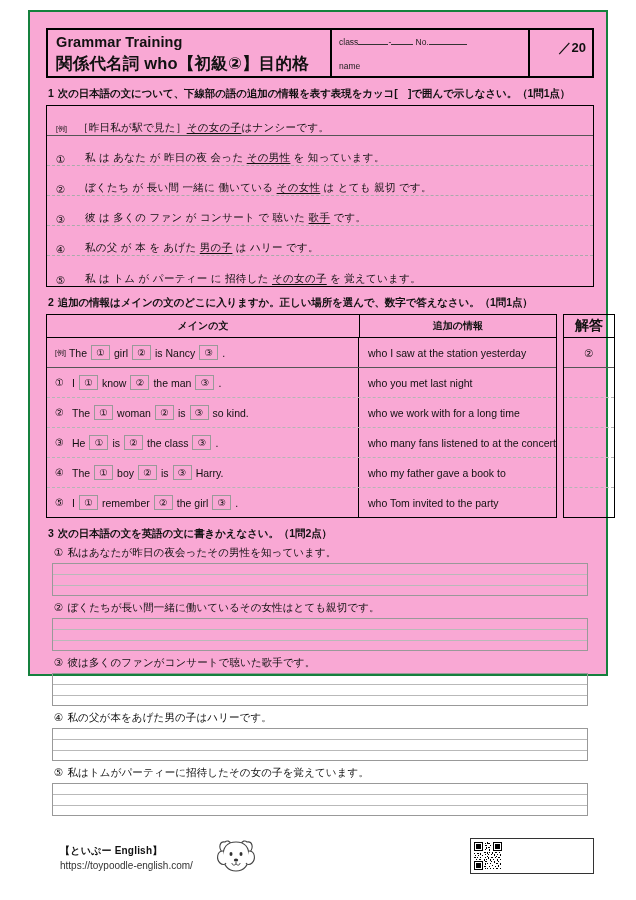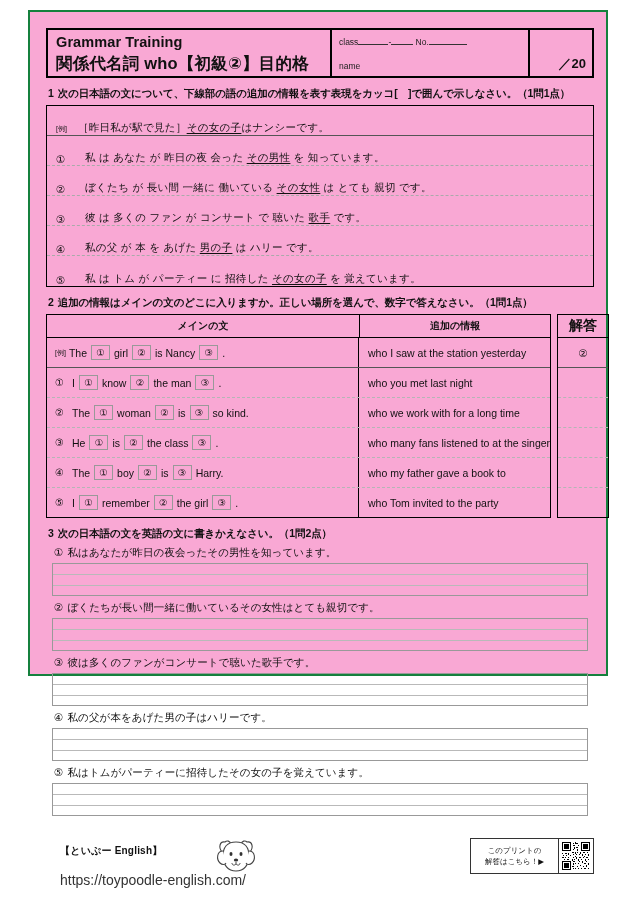--- a/index.html
+++ b/index.html
@@ -82,21 +82,21 @@
   .u-b { width: 22px; }
   .u-c { width: 38px; }
   .hdr-score {
     flex: 0 0 62px;
     position: relative;
     box-sizing: border-box;
   }
   .hdr-score .s {
     position: absolute;
     right: 6px;
-    bottom: 3px;
+    bottom: 19px;
     font-size: 13px;
     font-weight: bold;
   }
 
   
   .sec-head {
     font-size: 10.5px;
     font-weight: bold;
     margin: 9px 0 4px 2px;
     letter-spacing: -0.1px;
@@ -251,23 +251,23 @@
     position: absolute;
     left: 14px;
     top: 12px;
   }
   .brand .b1 {
     font-size: 10px;
     font-weight: bold;
     letter-spacing: .2px;
   }
   .brand .b2 {
-    font-size: 14px;
+    font-size: 10px;
     color: #333;
-    margin-top: 14px;
+    margin-top: 2px;
   }
   .dog {
     position: absolute;
     left: 168px;
     top: 6px;
   }
   .qrbox {
     position: absolute;
     right: 0px;
     top: 6px;
@@ -404,21 +404,21 @@
         <div class="main">
           <span class="cnum">③</span>
           <span>He</span>
           <span class="slot">①</span>
           <span>is</span>
           <span class="slot">②</span>
           <span>the class</span>
           <span class="slot">③</span>
           <span>.</span>
         </div>
-        <div class="add">who many fans listened to at the singer</div>
+        <div class="add">who many fans listened to at the concert</div>
       </div>
 
       <div class="q2row dashed">
         <div class="main">
           <span class="cnum">④</span>
           <span>The</span>
           <span class="slot">①</span>
           <span>boy</span>
           <span class="slot">②</span>
           <span>is</span>
@@ -527,24 +527,20 @@
       <path d="M22 4 C31 4, 35 10, 35 18 C35 27, 30 33, 22 33 C14 33, 9 27, 9 18 C9 10, 13 4, 22 4 Z" fill="#fff" stroke="#444" stroke-width="1.2"></path>
       <path d="M9 13 C3 13, 2 21, 6 25 C8 27, 11 27, 12 25" fill="#fff" stroke="#444" stroke-width="1.1"></path>
       <path d="M35 13 C41 13, 42 21, 38 25 C36 27, 33 27, 32 25" fill="#fff" stroke="#444" stroke-width="1.1"></path>
       <ellipse cx="17" cy="16" rx="1.5" ry="2" fill="#333"></ellipse>
       <ellipse cx="27" cy="16" rx="1.5" ry="2" fill="#333"></ellipse>
       <ellipse cx="22" cy="22" rx="2.2" ry="1.6" fill="#333"></ellipse>
       <path d="M22 24 L22 26 M22 26 C20 28, 18 27, 18 25 M22 26 C24 28, 26 27, 26 25" fill="none" stroke="#444" stroke-width="1"></path>
     </svg>
   </div>
   <div class="qrbox">
-    <div class="qrtext">
-      <span>このプリントの</span>
-      <span>解答はこちら！▶</span>
-    </div>
     <div class="qrimg">
       <svg width="28" height="28" viewBox="0 0 29 29" shape-rendering="crispEdges">
         <rect width="29" height="29" fill="#fff"></rect>
         <g fill="#000">
           <rect x="0" y="0" width="9" height="9"></rect>
               <rect x="1" y="1" width="7" height="7" fill="#fff"></rect>
               <rect x="2" y="2" width="5" height="5"></rect>
           <rect x="20" y="0" width="9" height="9"></rect>
               <rect x="21" y="1" width="7" height="7" fill="#fff"></rect>
               <rect x="22" y="2" width="5" height="5"></rect>

